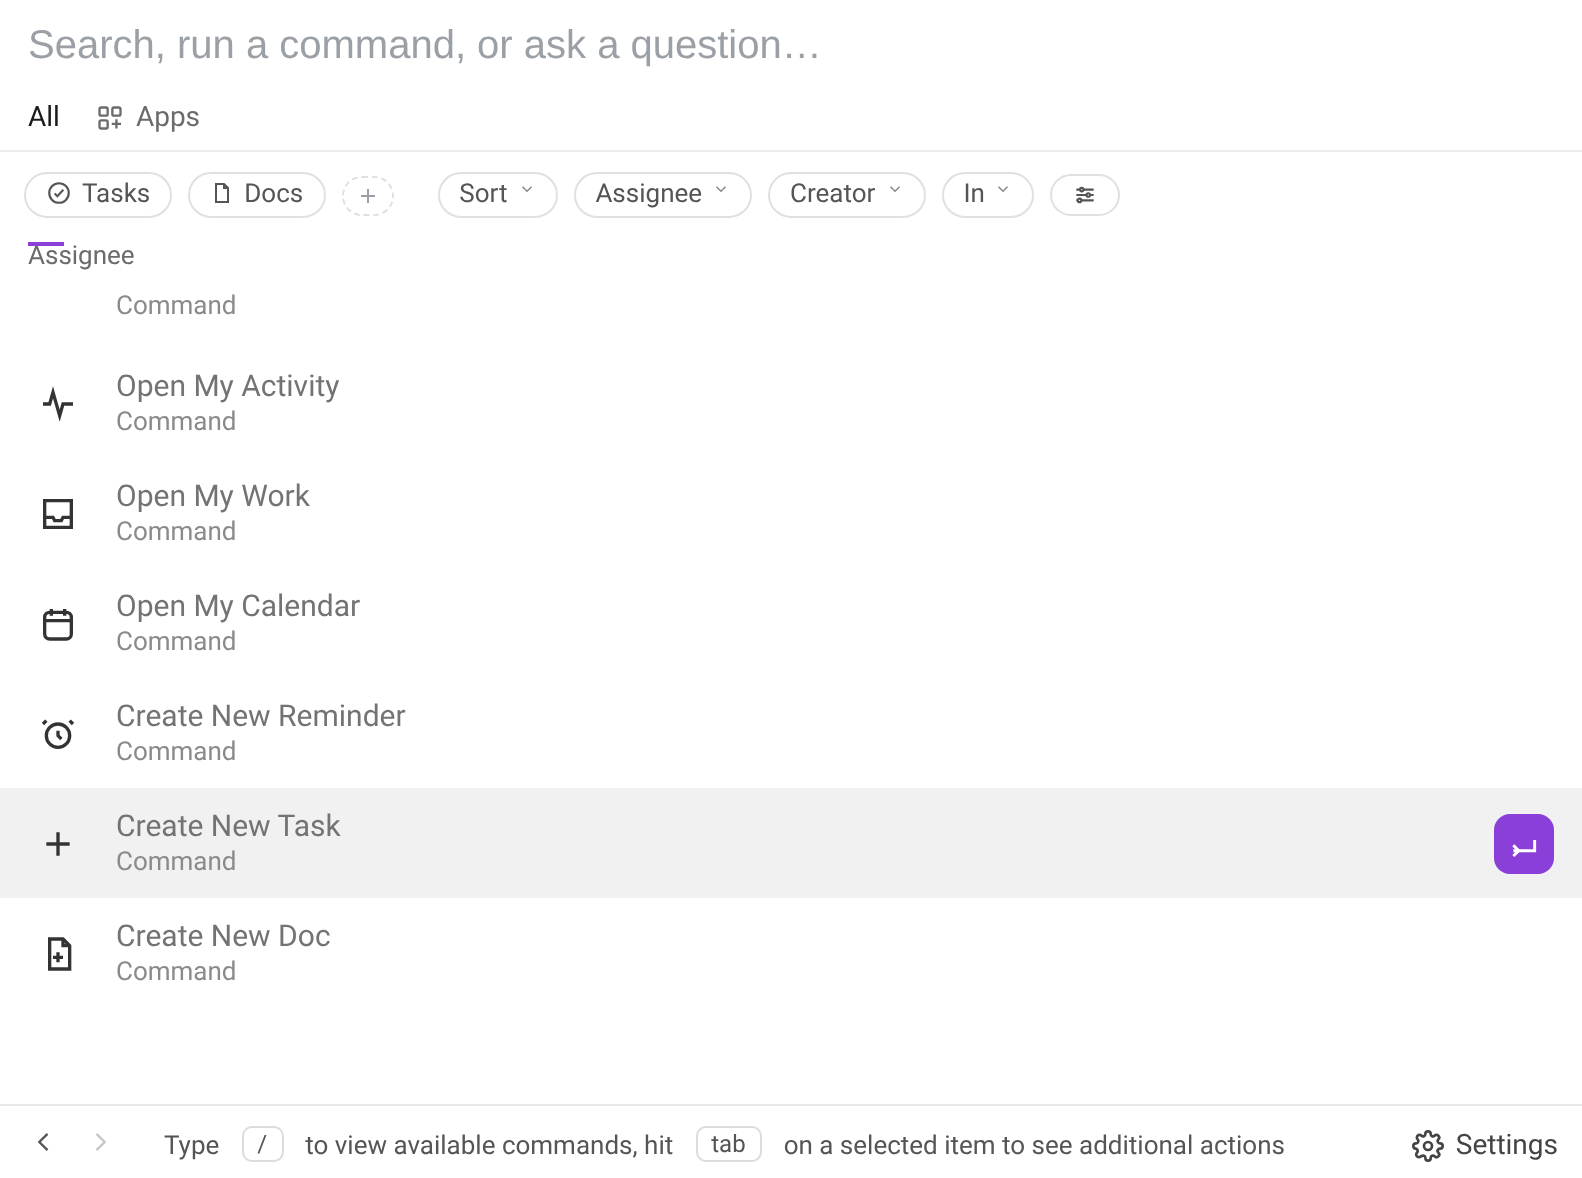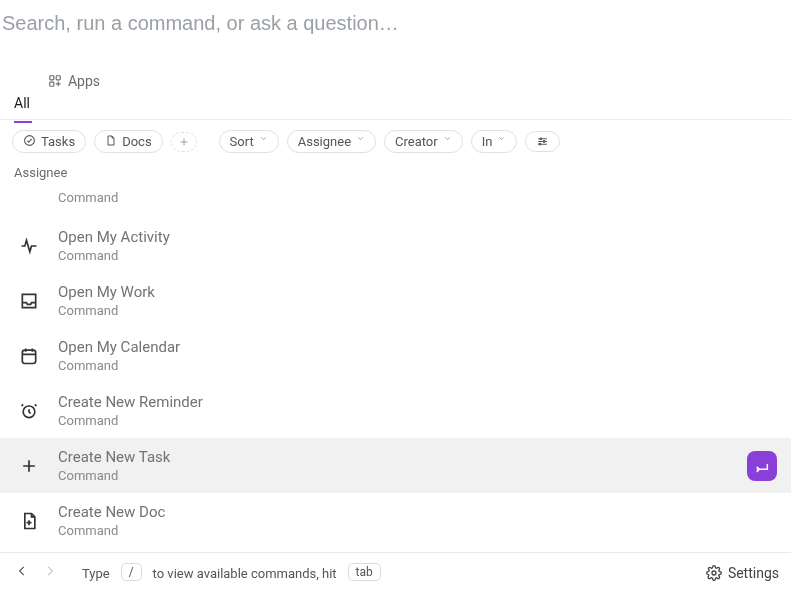--- a/index.html
+++ b/index.html
@@ -1,35 +1,35 @@
 <!DOCTYPE html>
 <html><head>
 <meta charset="utf-8">
 <style>
   * { box-sizing: border-box; margin: 0; padding: 0; }
   html, body { width: 791px; height: 589px; font-family: -apple-system, BlinkMacSystemFont, "Segoe UI", Roboto, Helvetica, Arial, sans-serif; color: #222; }
   body { display: flex; flex-direction: column; background: #fff; }
 
   
-  .search-row { display: flex; align-items: flex-end; padding: 6px 10px 4px 2px; gap: 8px; }
+  .search-row { display: flex; align-items: flex-end; padding: 6px 10px 4px 14px; gap: 8px; }
   .search-input {
     flex: 1; border: none; outline: none; font-size: 20px; color: #222;
     padding: 6px 0;
   }
   .search-input::placeholder { color: #9aa0a6; }
   .search-ai-btn {
     display: flex; align-items: center; gap: 6px;
     border: 1px solid #e0e0e0; background: #fff; color: #9aa0a6;
     font-size: 14px; padding: 6px 12px; border-radius: 7px; cursor: pointer;
   }
 
   
   .tabs-row { display: flex; align-items: center; gap: 18px; padding: 6px 14px 0 14px; border-bottom: 1px solid #eceaec; }
   .tab { display: flex; align-items: center; gap: 6px; font-size: 14px; color: #6b6b6b; padding-bottom: 8px; cursor: pointer; }
-  .tab.active { color: #1a1a1a; margin-top: 44px; }
+  .tab.active { color: #1a1a1a; }
   .tab-underline { position: absolute; height: 2px; background: #8b3fd9; left: 14px; width: 18px; top: 76px; }
 
   
   .filters-row {
     display: flex; align-items: center; gap: 8px; padding: 10px 12px; flex-wrap: wrap;
   }
   .chip, .pill {
     display: inline-flex; gap: 5px;
     border: 1px solid #e0e0e0; border-radius: 14px; padding: 3px 10px; font-size: 13px;
     color: #555; background: #fff; cursor: pointer;
@@ -275,20 +275,21 @@
   <span class="nav-btn disabled">
     <svg width="14" height="14" viewBox="0 0 24 24" fill="none" stroke="currentColor" stroke-width="2">
         <path d="M9 5l7 7-7 7"></path>
       </svg>
   </span>
   <span style="width:6px;"></span>
   <span>Type</span>
   <span class="keycap">/</span>
   <span>to view available commands, hit</span>
   <span class="keycap">tab</span>
+  <span>on a selected item to see additional actions</span>
   <span class="footer-spacer"></span>
   <span class="settings-btn">
     <span>
       <svg width="16" height="16" viewBox="0 0 24 24" fill="none" stroke="#444" stroke-width="2">
         <circle cx="12" cy="12" r="3"></circle>
         <path d="M19.4 15a1.7 1.7 0 0 0 .34 1.87l.06.06a2 2 0 1 1-2.83 2.83l-.06-.06a1.7 1.7 0 0 0-1.87-.34 1.7 1.7 0 0 0-1 1.55V21a2 2 0 1 1-4 0v-.09a1.7 1.7 0 0 0-1-1.55 1.7 1.7 0 0 0-1.87.34l-.6.06a2 2 0 1 1-2.83-2.83l.06-.06a1.7 1.7 0 0 0 .34-1.87 1.7 1.7 0 0 0-1.55-1H3a2 2 0 1 1 0-4h.09a1.7 1.7 0 0 0 1.55-1 1.7 1.7 0 0 0-.34-1.87l-.06-.06a2 2 0 1 1 2.83-2.83l.06.06a1.7 1.7 0 0 0 1.87.34H9a1.7 1.7 0 0 0 1-1.55V3a2 2 0 1 1 4 0v.09a1.7 1.7 0 0 0 1 1.55 1.7 1.7 0 0 0 1.87-.34l.06-.06a2 2 0 1 1 2.83 2.83l-.06.06a1.7 1.7 0 0 0-.34 1.87V9a1.7 1.7 0 0 0 1.55 1H21a2 2 0 1 1 0 4h-.09a1.7 1.7 0 0 0-1.55 1z"></path>
       </svg>
     </span>
     <span>Settings</span>
   </span>

